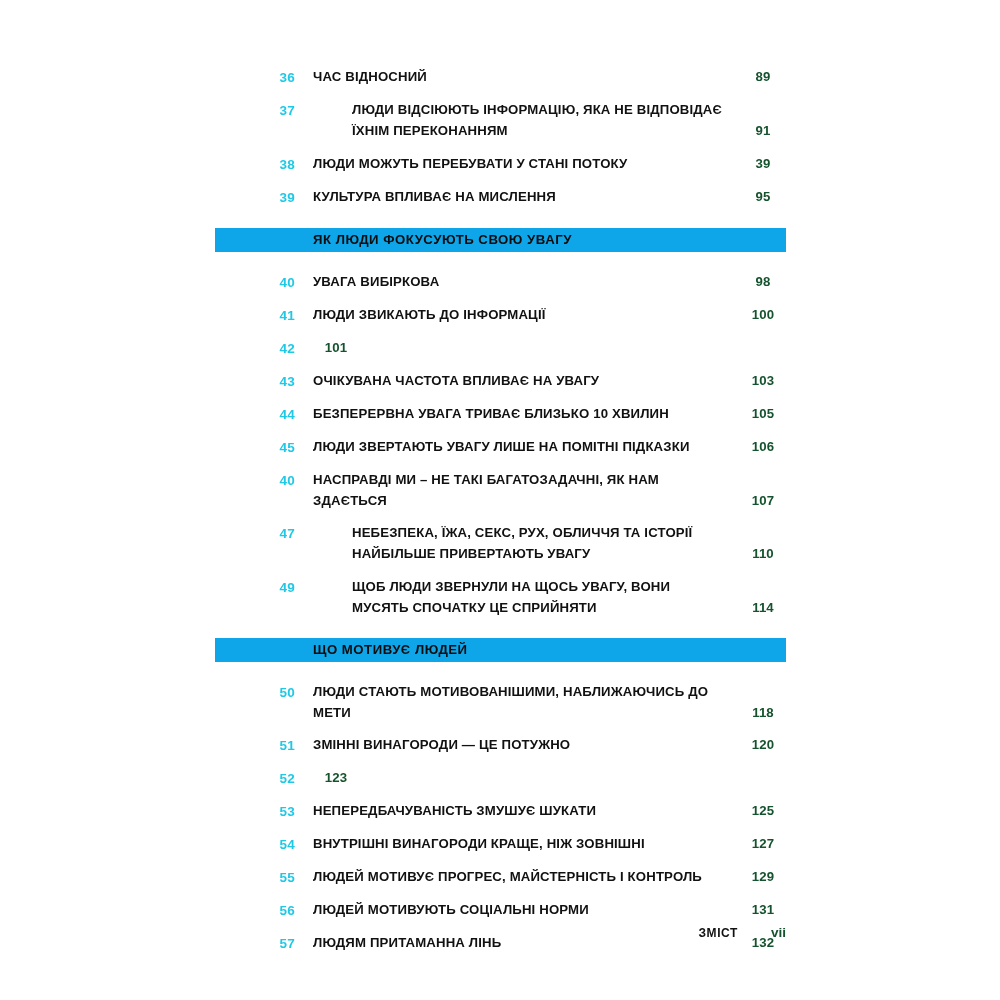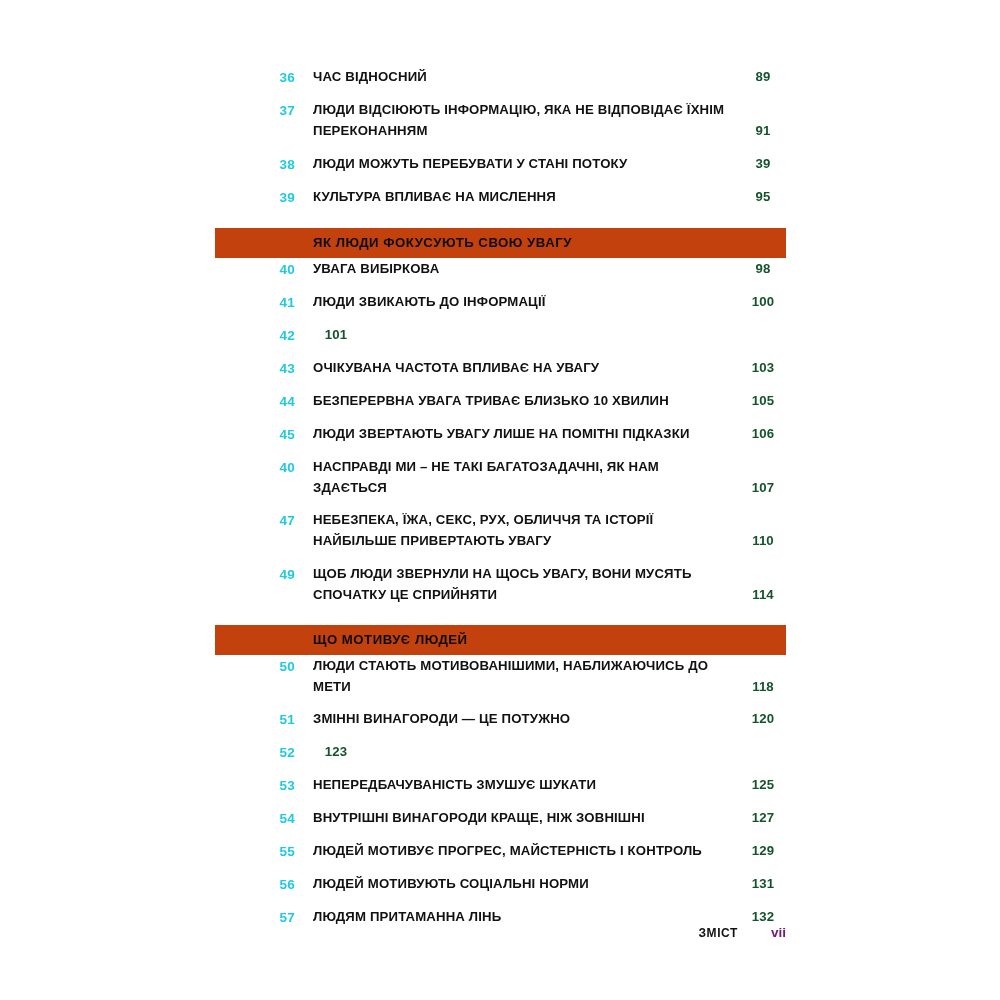--- a/index.html
+++ b/index.html
@@ -67,27 +67,29 @@
     color: #14532d;
     font-size: 13.2px;
     font-weight: bold;
     line-height: 21px;
     letter-spacing: 0.15px;
   }
 
   
   .entry.two-line {
     margin-bottom: 12px;
+    gap: 39px;
   }
 
   
   .section-band {
-    background: #c2410c;
-    height: 30px;
+    background: #0ea5e9;
+    height: 24px;
     margin-top: 20px;
+    margin-bottom: 19px;
     display: flex;
     align-items: center;
   }
   .section-band-label {
     padding-left: 98px;
     color: #0d0d0d;
     font-size: 13.2px;
     font-weight: bold;
     letter-spacing: 0.5px;
     text-transform: uppercase;
@@ -105,21 +107,21 @@
     align-items: baseline;
   }
   .footer-label {
     color: #111111;
     font-size: 12px;
     font-weight: bold;
     letter-spacing: 0.6px;
     text-transform: uppercase;
   }
   .footer-page {
-    color: #701a75;
+    color: #14532d;
     font-size: 13.5px;
     font-weight: bold;
     margin-left: 22px;
     width: 26px;
     text-align: right;
   }
 </style>
 </head>
 <body>
 

